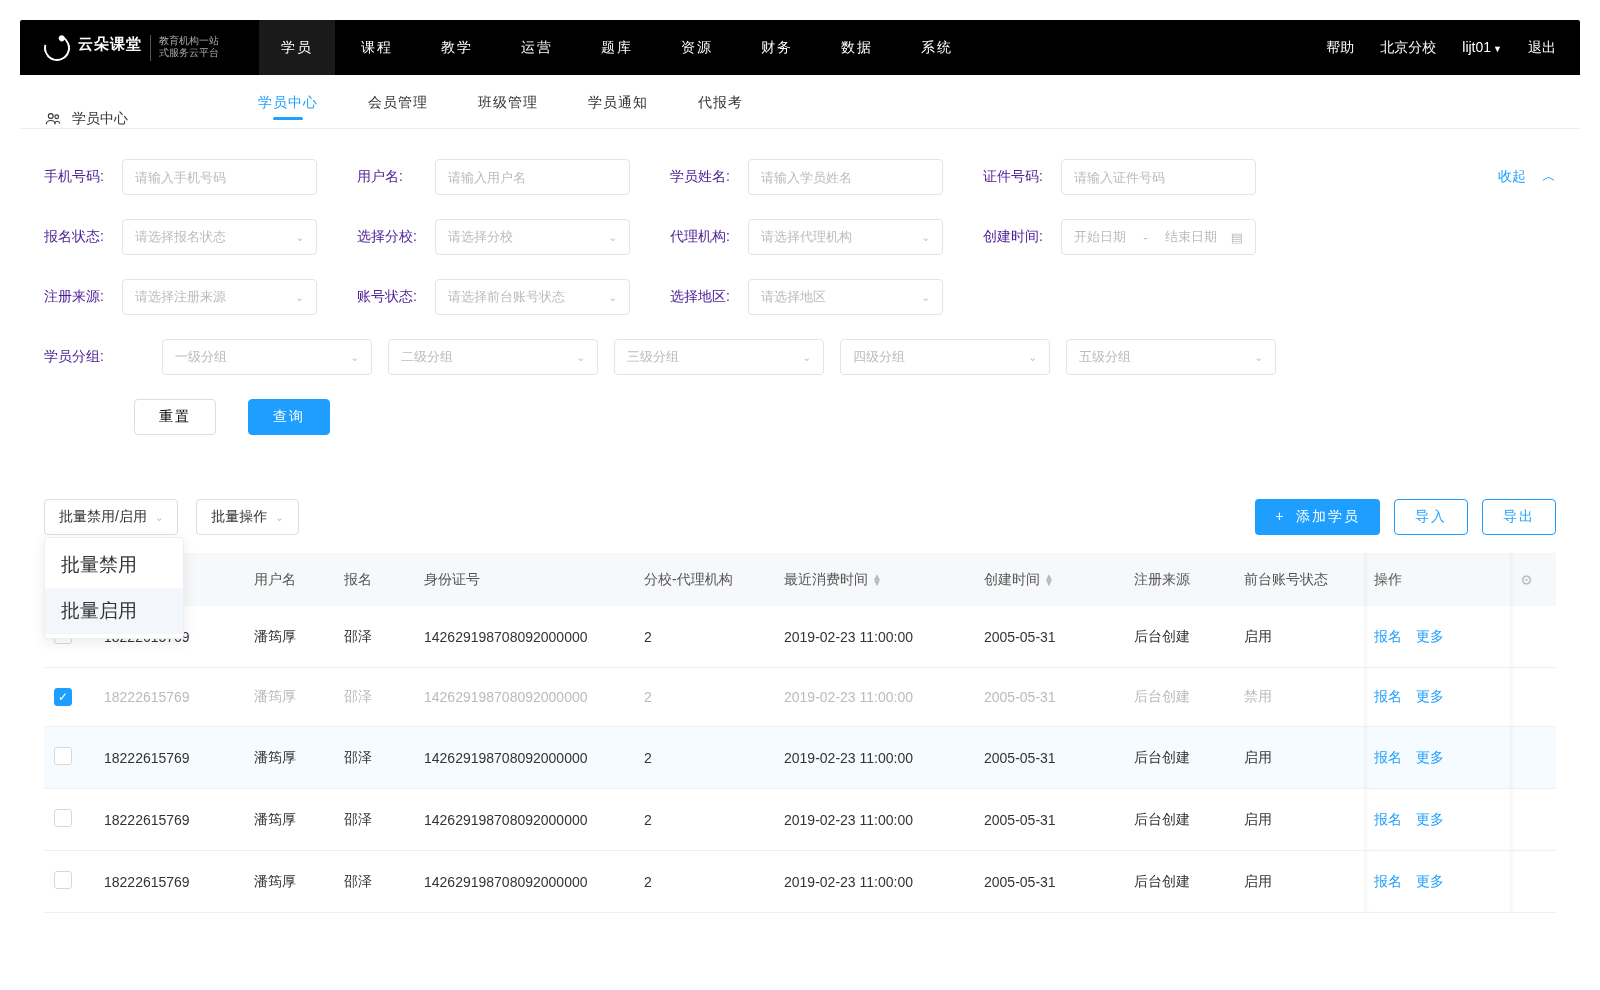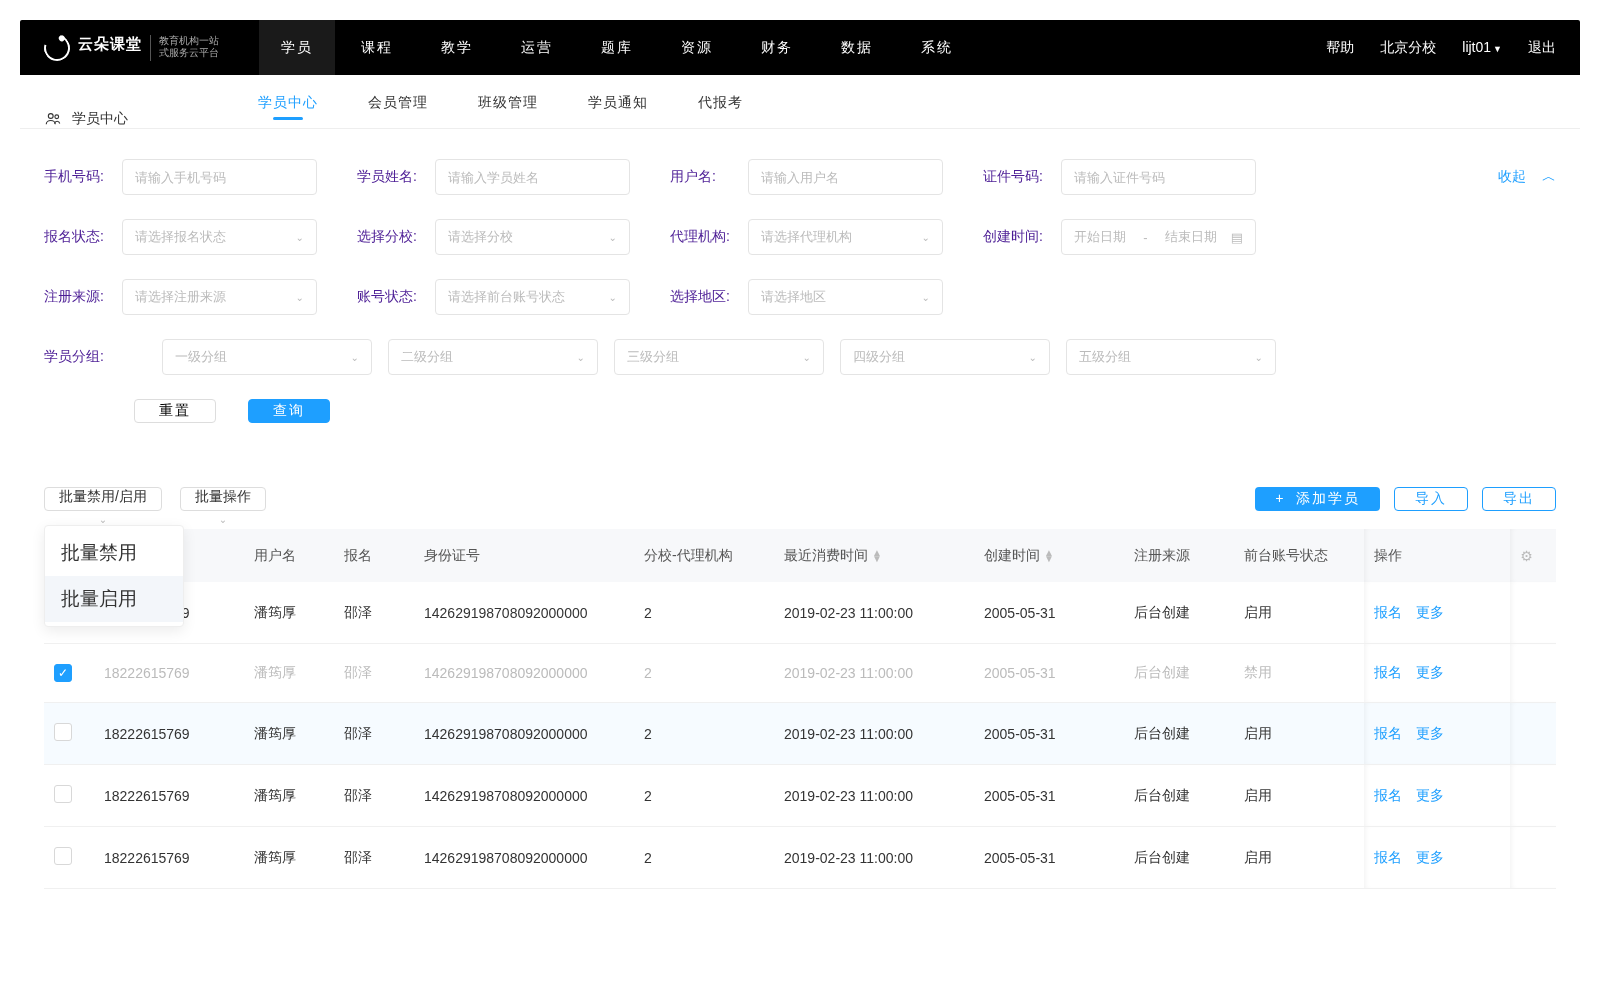--- a/index.html
+++ b/index.html
@@ -29,24 +29,24 @@
     .fld { display:flex; align-items:center; }
     .lbl { width:78px; text-align:left; color:#4c1d95; }
     .inp, .sel { width:195px; height:36px; border:1px solid #e4e4e4; border-radius:4px; padding:0 12px; background:#fff; color:#333; font-size:13px; display:flex; align-items:center; justify-content:space-between; }
     .inp::placeholder, .ph { color:#bbb; }
     .sel { cursor:pointer; }
     .sel .arr { color:#bbb; font-size:10px; }
     .daterange .sep{color:#bbb;}
     .collapse { color:#1E9FFF; cursor:pointer; margin-left:auto; display:flex; align-items:flex-end; gap:16px; }
     .group-row .sel { width:210px; margin-right:16px; }
     .btns { margin-left:90px; display:flex; gap:18px; }
-    .btn { height:24px; padding:0 24px; border-radius:4px; border:1px solid #ddd; background:#fff; cursor:pointer; font-size:14px; letter-spacing:2px; }
+    .btn { height:36px; padding:0 24px; border-radius:4px; border:1px solid #ddd; background:#fff; cursor:pointer; font-size:14px; letter-spacing:2px; }
     .btn.primary { background:#1E9FFF; border-color:#1E9FFF; color:#fff; }
     .toolbar { display:flex; padding:30px 24px 18px 24px; align-items:center; position:relative; }
-    .dd { height:24px; border:1px solid #ddd; border-radius:4px; padding:0 14px; display:flex; align-items:center; gap:8px; cursor:pointer; margin-right:18px;flex-direction:column; }
+    .dd { height:36px; border:1px solid #ddd; border-radius:4px; padding:0 14px; display:flex; align-items:center; gap:8px; cursor:pointer; margin-right:18px; }
     .dd .arr { color:#bbb; font-size:10px; }
     .dd-menu { position:absolute; top:68px; left:24px; width:140px; background:#fff; border:1px solid #eee; border-radius:4px; box-shadow:0 4px 14px rgba(0,0,0,.08); padding:4px 0; z-index:10; }
     .dd-opt { padding:10px 16px; cursor:pointer; font-size:19px; }
     .dd-opt.hover { background:#f3f6fa; }
     .spacer { flex:1; }
     .btn.blue { background:#1E9FFF; color:#fff; border:none;font-family:Liberation Mono, monospace; }
     .btn.out { border:1px solid #1E9FFF; color:#1E9FFF; background:#fff; }
     .btn.sm { padding:0 20px; }
     .btn + .btn { margin-left:14px; }
     table { width:calc(100% - 48px); margin:0 24px; border-collapse:collapse; }
@@ -115,26 +115,26 @@
       </div>
   </div>
 
   <div class="filters">
     <div class="frow">
       <div class="fld">
           <span class="lbl">手机号码:</span>
           <input class="inp" placeholder="请输入手机号码" style="">
         </div>
       <div class="fld">
+          <span class="lbl">用户名:</span>
+          <input class="inp" placeholder="请输入用户名" style="">
+        </div>
+      <div class="fld">
           <span class="lbl">学员姓名:</span>
           <input class="inp" placeholder="请输入学员姓名" style="">
-        </div>
-      <div class="fld">
-          <span class="lbl">用户名:</span>
-          <input class="inp" placeholder="请输入用户名" style="">
         </div>
       <div class="fld">
           <span class="lbl">证件号码:</span>
           <input class="inp" placeholder="请输入证件号码" style="">
         </div>
       <div class="collapse">
           <span>收起</span>
           <span>︿</span>
         </div>
     </div>

